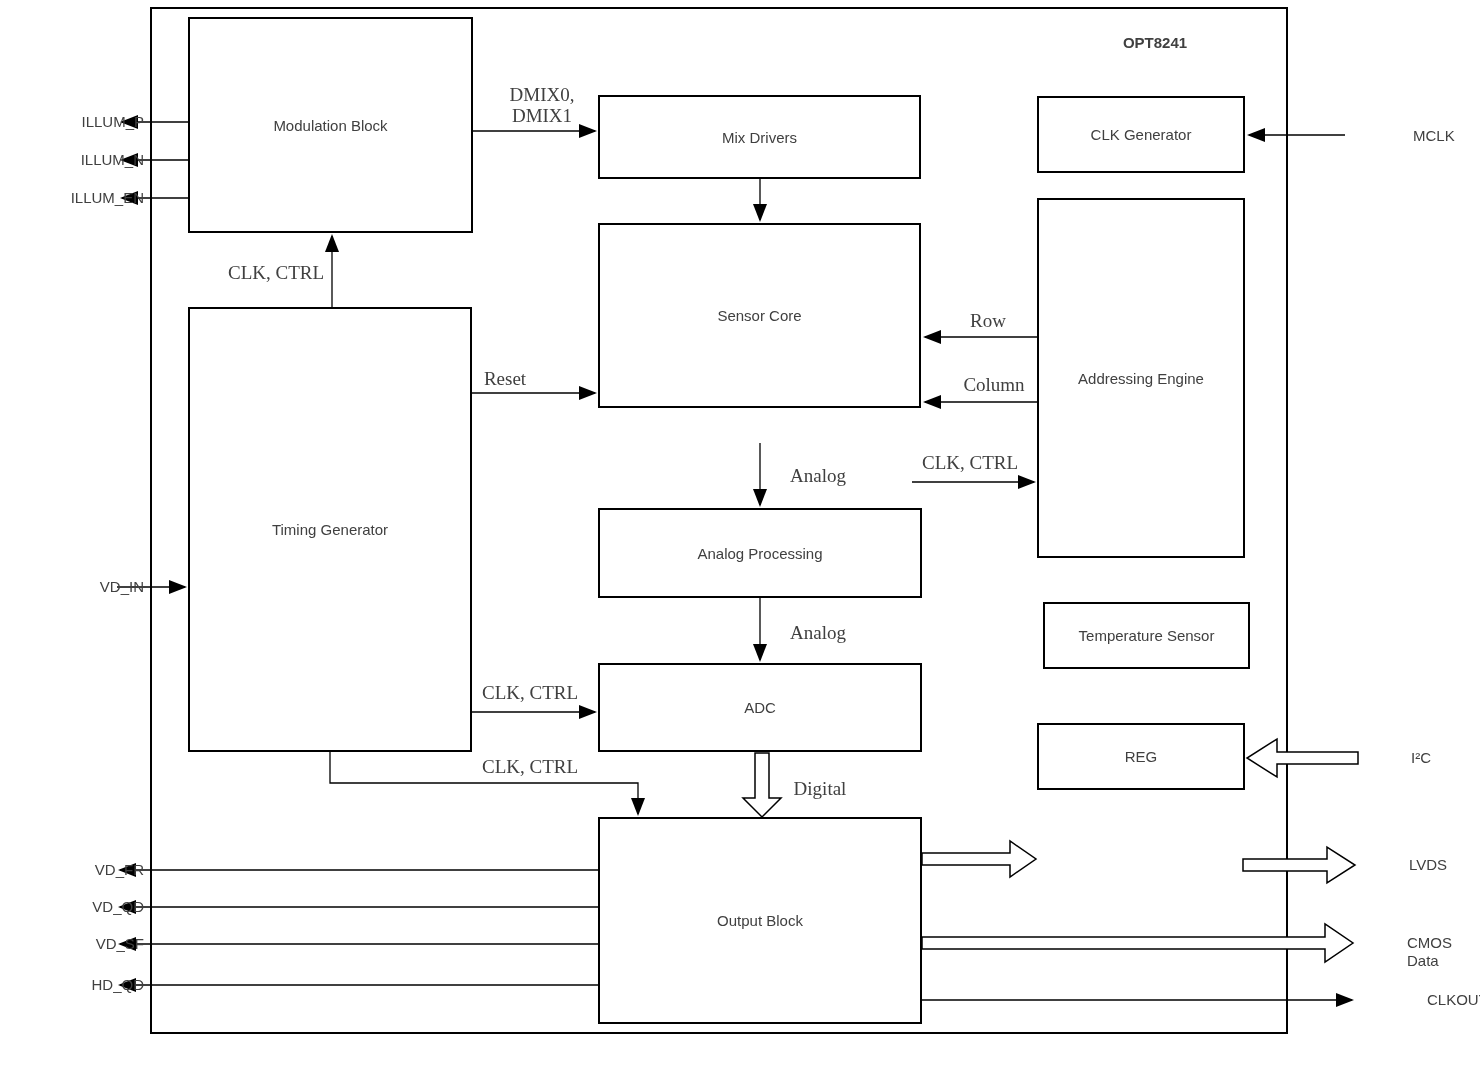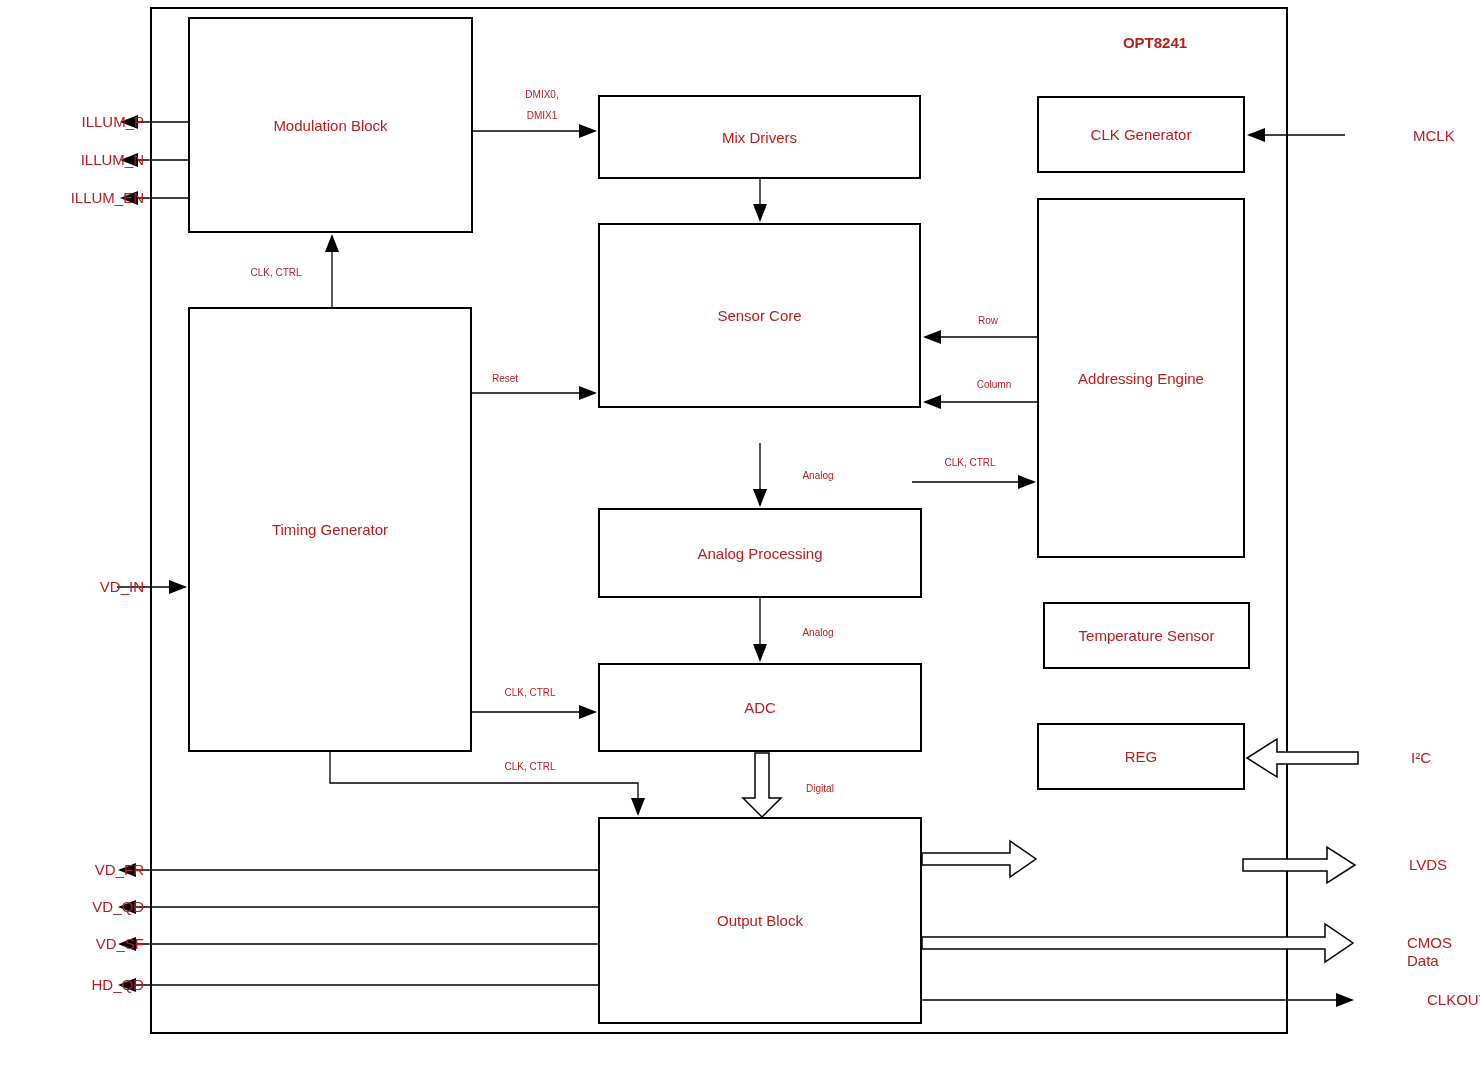--- a/index.html
+++ b/index.html
@@ -1,32 +1,32 @@
 <!DOCTYPE html>
 <html><head>
 <meta charset="utf-8">
 <style>
   html,body{margin:0;padding:0;background:#ffffff;}
   #canvas{
     position:relative;width:1480px;height:1078px;background:#ffffff;
-    font-family:"Liberation Sans", sans-serif;color:#b91c1c;overflow:hidden;
+    font-family:"Liberation Sans", sans-serif;color:#404040;overflow:hidden;
   }
   #frame{
     position:absolute;left:150px;top:7px;width:1138px;height:1027px;
     border:2px solid #000;box-sizing:border-box;background:transparent;
   }
   svg.wires{position:absolute;left:0;top:0;width:1480px;height:1078px;}
   .block{
     position:absolute;border:2px solid #000;background:#fff;box-sizing:border-box;
     display:flex;align-items:center;justify-content:center;
     font-size:15px;text-align:center;
   }
   .lbl{
     position:absolute;transform:translate(-50%,-50%);
-    font-size:10px;white-space:pre-line;text-align:center;line-height:21px;
+    font-size:19px;white-space:pre-line;text-align:center;line-height:21px;font-family:Liberation Serif, serif;
   }
   .pin{position:absolute;font-size:15px;line-height:18px;}
   .pin-l{left:0;width:106px;text-align:right;margin-left:38px;}
   .pin-r{text-align:left;margin-left:39px;}
   .chip-name{position:absolute;font-size:15px;font-weight:bold;transform:translate(-50%,-50%);}
 </style>
 </head>
 <body>
 
 <div id="canvas">

